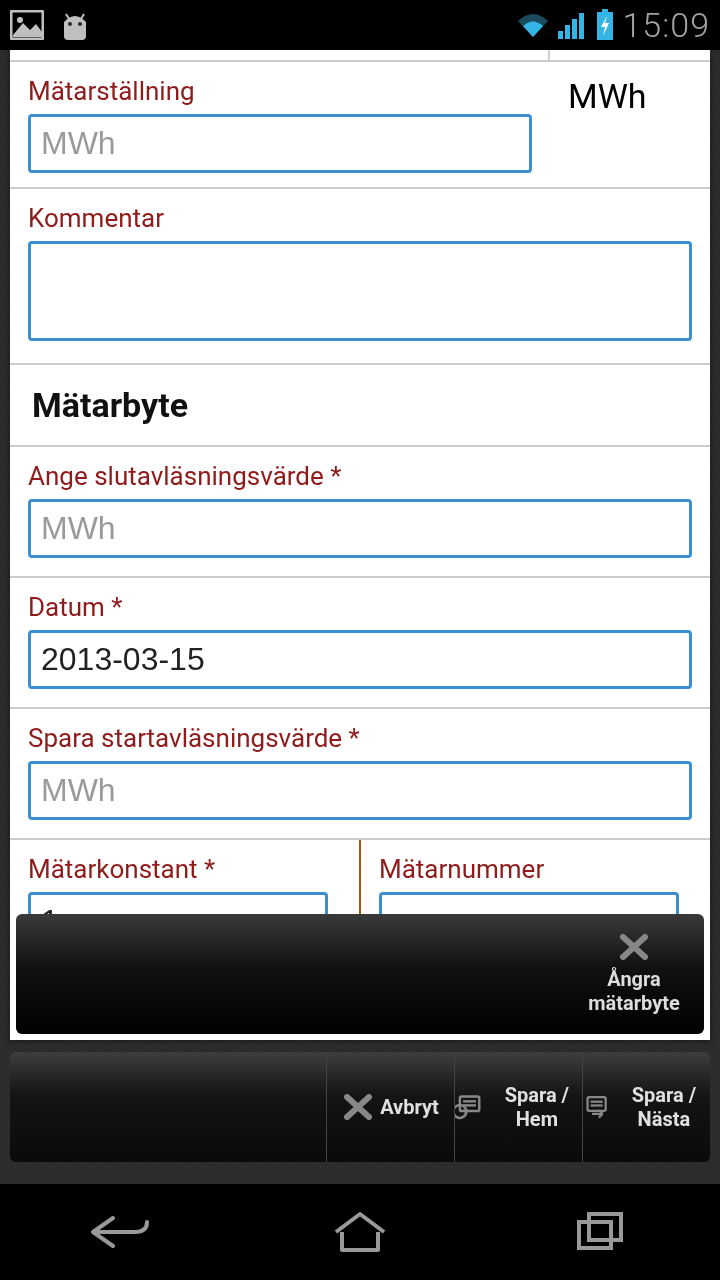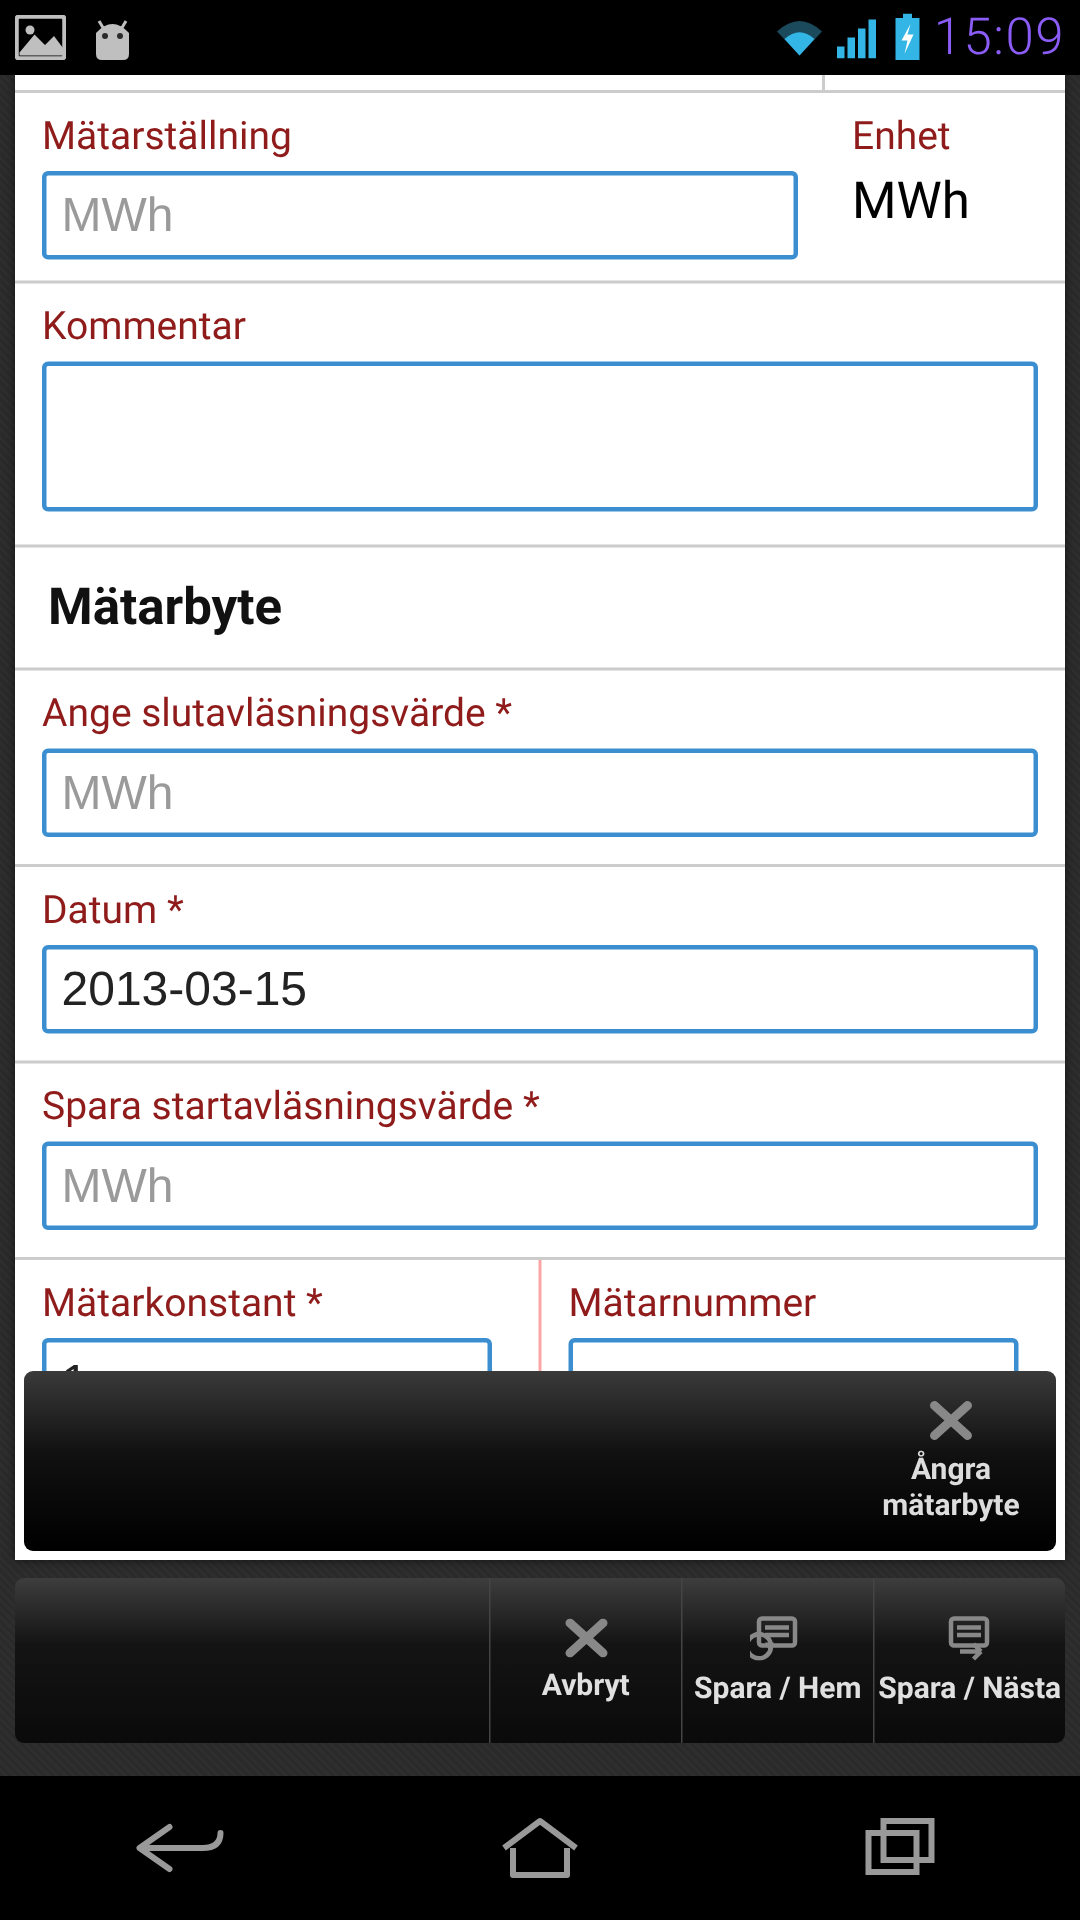--- a/index.html
+++ b/index.html
@@ -1,31 +1,31 @@
 <!DOCTYPE html>
 <html><head>
 <meta charset="utf-8">
 <style>
   * { box-sizing: border-box; margin: 0; padding: 0; }
   html, body { width: 720px; height: 1280px; overflow: hidden; font-family: Roboto, Arial, sans-serif; }
   body { background: #2b2b2b; background-image: repeating-linear-gradient(45deg,#2a2a2a 0,#2a2a2a 2px,#2e2e2e 2px,#2e2e2e 4px); }
 
   
-  .statusbar { height: 50px; background:#000; color:#8b5cf6; display:flex; align-items:center; justify-content:space-between; padding:0 10px; }
+  .statusbar { height: 50px; background:#000; color:#a3a3a3; display:flex; align-items:center; justify-content:space-between; padding:0 10px; }
   .status-left{ display:flex; gap:12px; align-items:center; }
   .status-right{ display:flex; gap:8px; align-items:center; }
   .clock{ font-size:34px; font-weight:300; letter-spacing:1px; }
   .ico-placeholder{ fill:#bfbfbf; }
   
   
   .card-wrap{ position:absolute; top:50px; left:10px; right:10px; bottom:240px; }
   .card{ position:absolute; inset:0; background:#fff; border-radius:0; box-shadow:0 0 6px rgba(0,0,0,.6); overflow:hidden; }
 
   .row{ border-bottom:2px solid #ccc; display:flex; }
-  .cell{ flex:1; padding:14px 18px 18px; border-right:2px solid #fca5a5; }
+  .cell{ flex:1; padding:14px 18px 18px; border-right:2px solid #a16207; }
   .cell:last-child{ border-right:none; }
   .label{ color:#8f1b1b; font-size:26px; font-weight:400; margin-bottom:8px; }
   .req::after{ content:" *"; color:#8f1b1b; }
   .readval{ font-size:34px; font-weight:400; color:#000; }
 
   input[type=text], textarea{
     width:100%; border:3px solid #3b8fd0; border-radius:4px;
     font-size:32px; padding:8px 10px; color:#222; background:#fff;
   }
   input::placeholder, textarea::placeholder{ color:#9a9a9a; }
@@ -49,21 +49,21 @@
   .inner-btn{ width:140px; text-align:center; font-size:20px; font-weight:bold; line-height:1.2; }
   .inner-btn svg{ display:block; margin:0 auto 6px; }
 
   
   .toolbar{
     position:absolute; left:10px; right:10px; bottom:118px; height:110px;
     background:linear-gradient(#3d3d3d,#141414 40%,#0a0a0a);
     border-radius:6px; display:flex; color:#e0e0e0;
   }
   .toolbar .spacer{ flex:1; }
-  .tbtn{ width:128px; border-left:1px solid #444; display:flex; flex-direction:column; align-items:center; justify-content:center; font-size:20px; font-weight:bold; gap:6px;text-align:center; }
+  .tbtn{ width:128px; border-left:1px solid #444; display:flex; align-items:center; justify-content:center; font-size:20px; font-weight:bold; gap:6px;text-align:center; }
 
   
   .navbar{ position:absolute; bottom:0; left:0; right:0; height:96px; background:#000; display:flex; align-items:center; justify-content:space-around; }
   .navbtn{ width:120px; height:60px; display:flex; align-items:center; justify-content:center; }
 </style>
 </head>
 <body>
 
 <div class="statusbar">
   <div class="status-left">
@@ -107,21 +107,20 @@
         <div></div>
         <div></div>
       </div>
 
     <div class="row">
       <div class="reading-cell">
         <div class="label">Mätarställning</div>
         <input type="text" placeholder="MWh" style="">
       </div>
       <div class="unit-cell">
-        <div class="label">Enhet</div>
         <div class="readval">MWh</div>
       </div>
     </div>
 
     <div class="row">
       <div class="cell" style="border-right:none;">
         <div class="label">Kommentar</div>
         <textarea style=""></textarea>
       </div>
     </div>

